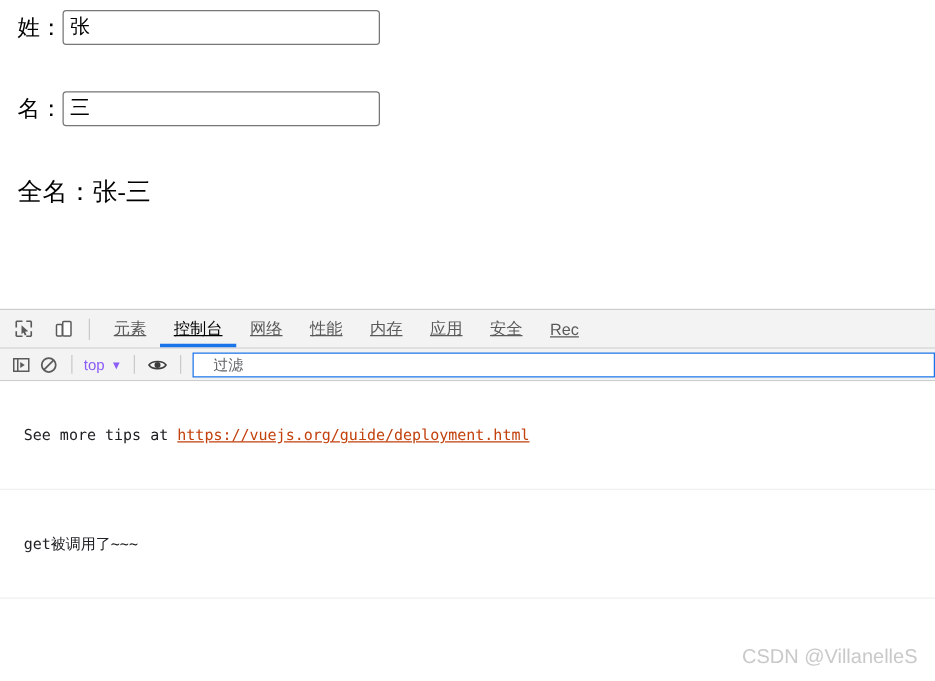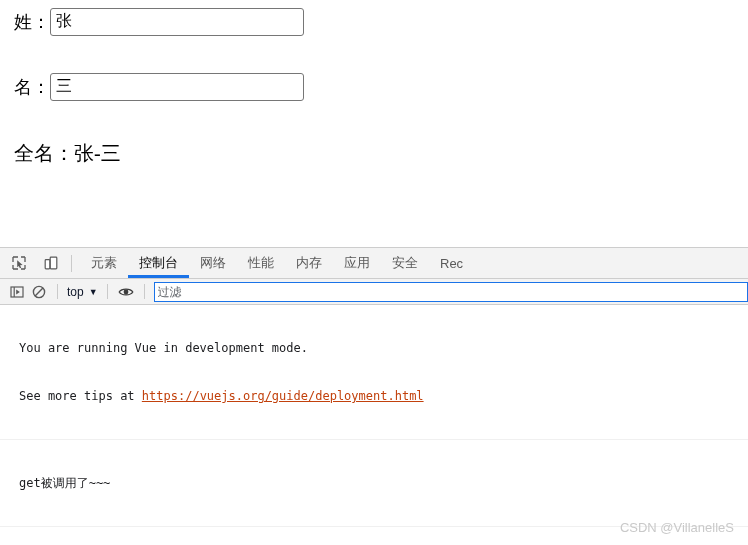--- a/index.html
+++ b/index.html
@@ -114,20 +114,21 @@
     display: flex;
     align-items: center;
     justify-content: center;
     font-size: 13px;
     color: #5a5a5a;
     cursor: pointer;
     position: relative;
     white-space: nowrap;
     flex: none;
     box-sizing: border-box;
+    text-decoration: underline;
   }
   .tab.cjk { font-family: "DejaVu Sans", "Liberation Sans", sans-serif; }
   .tab.active {
     color: #000000;
   }
   .tab.active::after {
     content: "";
     position: absolute;
     left: 0; right: 0; bottom: 0;
     height: 3px;
@@ -158,35 +159,35 @@
     height: 15px;
     background: #cacaca;
     margin: 0 7px;
     flex: none;
   }
   #context-select {
     display: flex;
     align-items: center;
     gap: 5px;
     font-size: 12px;
-    color: #0f172a;
+    color: #8b5cf6;
     cursor: pointer;
     padding: 0 2px;
     flex: none;
   }
   #filter-input {
     flex: 1 1 auto;
     height: 20px;
     margin-left: 2px;
     margin-right: 0;
     border: 1px solid #1a73e8;
     background: #fff;
     font-size: 12px;
     color: #000;
-    padding: 0 3px;
+    padding: 0 16px;
     outline: none;
     box-sizing: border-box;
     font-family: "DejaVu Sans", "Liberation Sans", sans-serif;
   }
   #filter-input::placeholder { color: #5f6368; opacity: 1; }
 
   
   #console-output {
     position: relative;
     background: #fff;
@@ -205,21 +206,21 @@
     color: #c2410c;
     text-decoration: underline;
     cursor: pointer;
   }
 
   
   #watermark {
     position: absolute;
     right: 14px;
     bottom: 10px;
-    font-size: 13px;
+    font-size: 16px;
     color: #c9c9c9;
     font-family: "Liberation Sans", "DejaVu Sans", sans-serif;
     white-space: nowrap;
   }
 
   svg { display: block; }
 </style>
 </head>
 <body>
 
@@ -320,21 +321,20 @@
     </div>
 
     <div class="ct-sep"></div>
 
     <input id="filter-input" type="text" placeholder="过滤" style="">
   </div>
 
   <div id="console-output">
 
     <div class="console-msg">
-      <span class="mline">You are running Vue in development mode.</span>
       <span class="mline"><span>See more tips at </span><span class="console-link">https://vuejs.org/guide/deployment.html</span></span>
     </div>
 
     <div class="console-msg">
       <span class="mline">get被调用了~~~</span>
     </div>
 
   </div>
 
   <div id="watermark">CSDN @VillanelleS</div>

